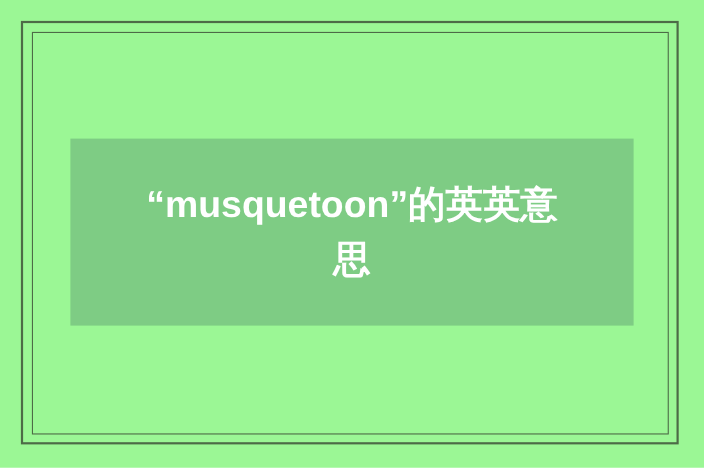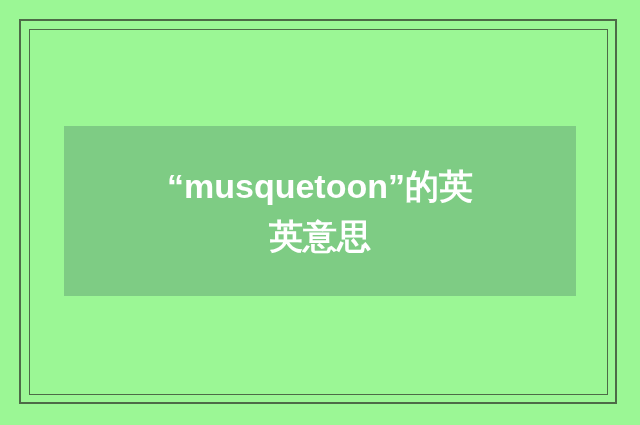--- a/index.html
+++ b/index.html
@@ -50,21 +50,21 @@
     position: absolute;
     left: 64px;
     top: 126px;
     width: 512px;
     height: 170px;
     background: #7ECC84;
     box-sizing: border-box;
     display: flex;
     align-items: center;
     justify-content: flex-end;
-    padding: 0 90px;
+    padding: 0 56px;
   }
 
   .title-text {
     color: #FFFFFF;
     font-size: 34px;
     font-weight: bold;
     line-height: 1.48;
     text-align: center;
     letter-spacing: 0px;
     word-break: break-all;

